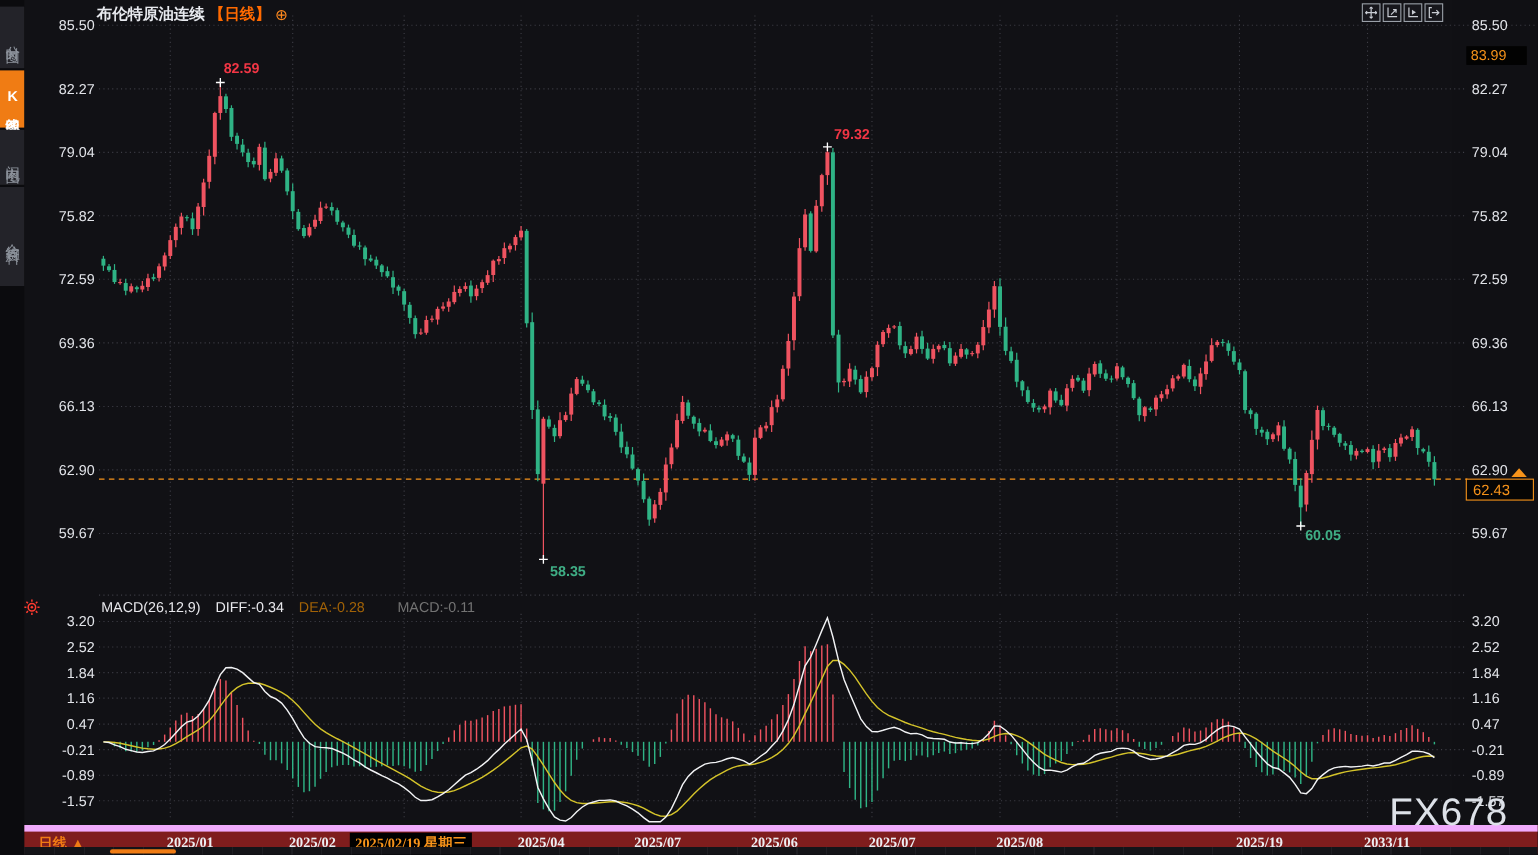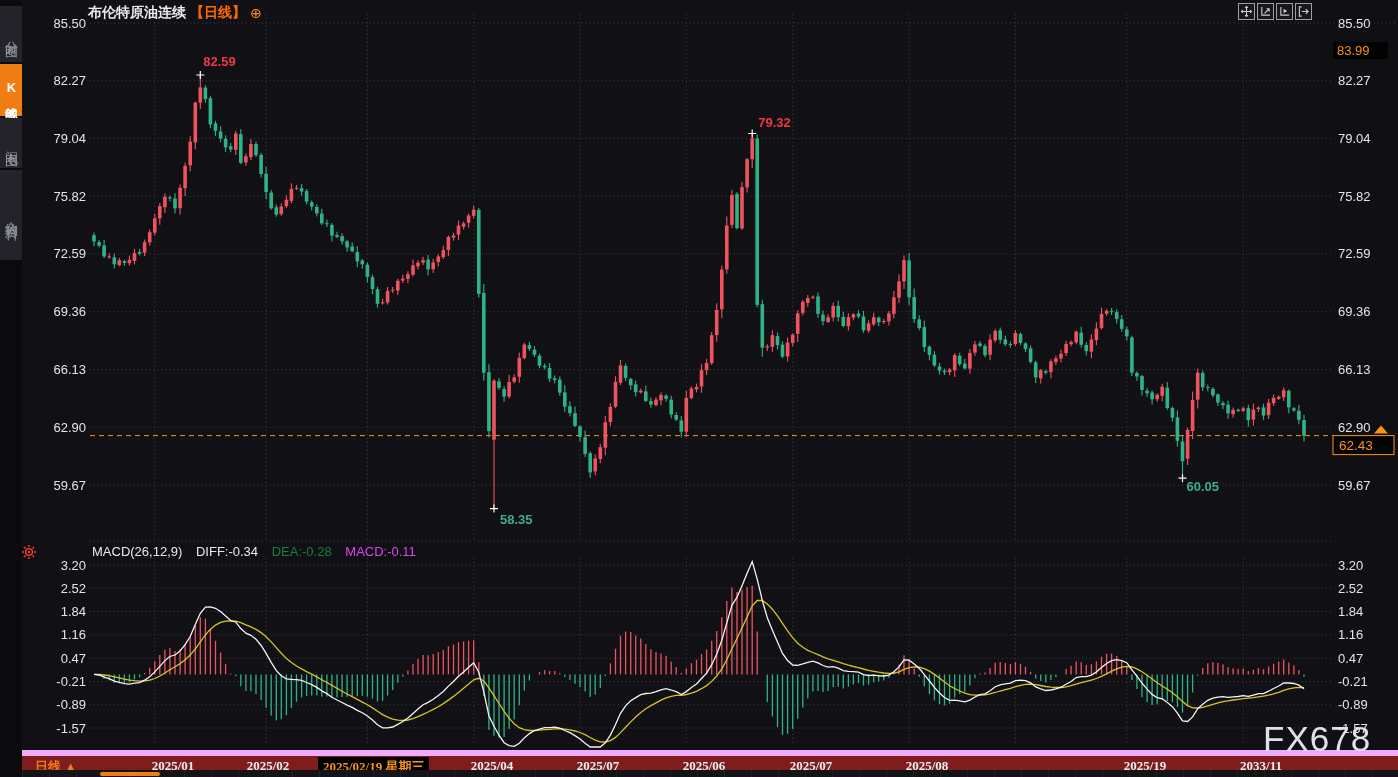--- a/index.html
+++ b/index.html
@@ -29,22 +29,22 @@
 
   
   #chart{position:absolute;left:0;top:0;z-index:1;}
   svg text{font-family:"Liberation Sans",sans-serif;}
   .axlbl{fill:#e2e4e9;font-size:13px;}
   .annot{font-size:13px;font-weight:bold;}
 
   
   #macdrow{position:absolute;left:92px;top:544px;z-index:5;font-size:13px;white-space:nowrap;}
   #macdrow .w{color:#e8e8ec;margin-right:10px;}
-  #macdrow .y{color:#15803d;margin-right:10px;}
-  #macdrow .m{color:#d946ef;}
+  #macdrow .y{color:#a16207;margin-right:10px;}
+  #macdrow .m{color:#737373;margin-left:16px;}
   #indic-icon{position:absolute;left:21px;top:544px;z-index:5;}
 
   
   #footer{position:absolute;left:22px;top:750px;width:1376px;height:20px;background:#7f1d1d;
     border-top:6px solid #f0abfc;z-index:4;font-family:Liberation Serif, serif;}
   #period{position:absolute;left:13px;top:2px;color:#f07c14;font-size:13px;font-weight:bold;cursor:pointer;}
   .xlbl{position:absolute;top:2px;transform:translateX(-50%);color:#eceef2;font-size:13px;font-weight:bold;}
   #datebox{position:absolute;top:1px;background:#000000;color:#f7931a;font-size:13px;font-weight:bold;
     padding:1px 5px 2px 5px;white-space:nowrap;}
 
@@ -954,21 +954,21 @@
     <span class="w">MACD(26,12,9)</span>
     <span class="w">DIFF:-0.34</span>
     <span class="y">DEA:-0.28</span>
     <span class="m">MACD:-0.11</span>
   </div>
 
   <div id="footer">
     <span id="period"><span>日线</span> <span>▲</span></span>
     <span id="datebox" style="left: 296px;">2025/02/19 星期三</span>
   <span class="xlbl" style="left: 151px;">2025/01</span>
-      <span class="xlbl" style="left: 246px; text-align: right;">2025/02</span>
+      <span class="xlbl" style="left: 262px; text-align: right;">2025/02</span>
       <span class="xlbl" style="left: 470px;">2025/04</span>
       <span class="xlbl" style="left: 576px;">2025/07</span>
       <span class="xlbl" style="left: 682px;">2025/06</span>
       <span class="xlbl" style="left: 789px;">2025/07</span>
       <span class="xlbl" style="left: 905px;">2025/08</span>
       <span class="xlbl" style="left: 1011px; margin-top: 24px;">2025/09</span>
       <span class="xlbl" style="left: 1123px;">2025/19</span>
       <span class="xlbl" style="left: 1239px;">2033/11</span>
     </div>
 

